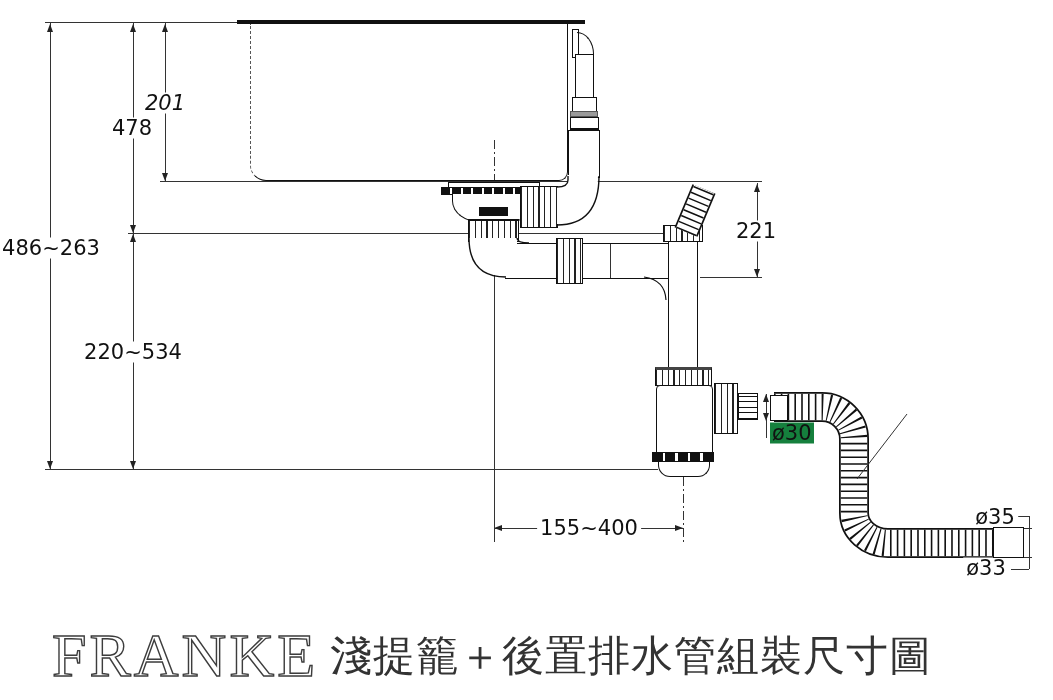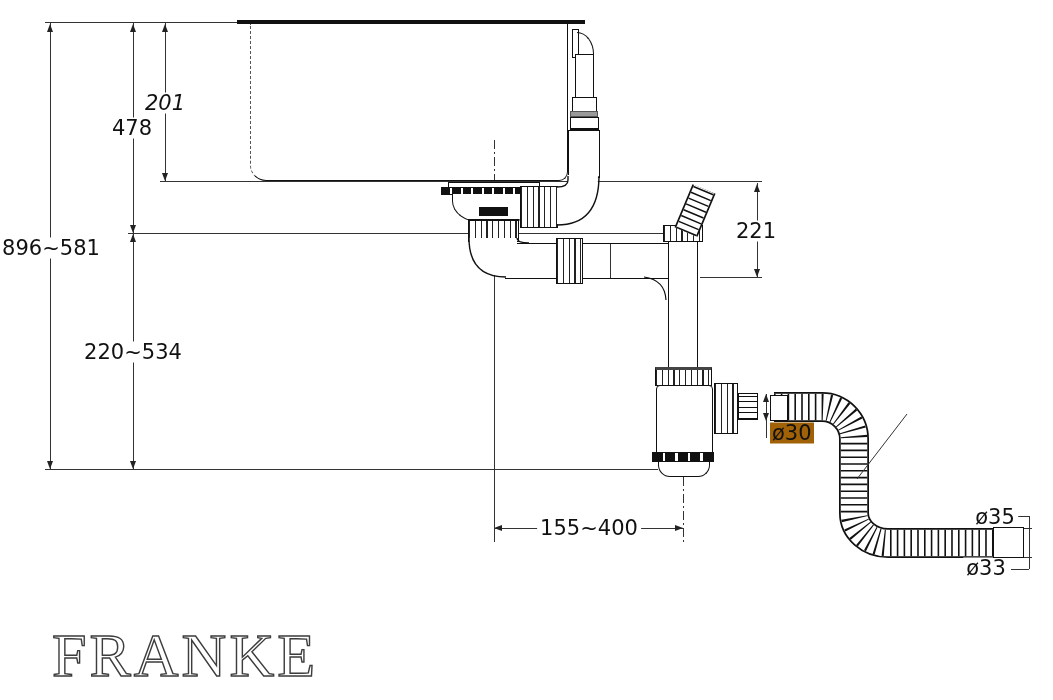--- a/index.html
+++ b/index.html
@@ -6,21 +6,21 @@
   #canvas{position:relative;width:1053px;height:700px;background:#fff;overflow:hidden;
           font-family:"DejaVu Sans","Liberation Sans",sans-serif;color:#111;}
   #canvas *{position:absolute;box-sizing:border-box;}
   .ln{background:#333;}                    
   .thk{background:#111;}                   
   .clv{width:1px;background:repeating-linear-gradient(to bottom,#333 0 9px,transparent 9px 12px,#333 12px 14px,transparent 14px 17px);}
   .clh{height:1px;background:repeating-linear-gradient(to right,#333 0 9px,transparent 9px 12px,#333 12px 14px,transparent 14px 17px);}
   .comp{background:#fff;border:1.3px solid #111;}
   .nut{background-color:#fff;background-image:repeating-linear-gradient(90deg,#222 0 1.2px,rgba(0,0,0,0) 1.2px 5.8px);border:1.3px solid #111;}
   .dim{font-size:21px;background:#fff;padding:0 3px;transform:translate(-50%,-50%);white-space:nowrap;line-height:1;}
-  .dim-l{font-size:21px;background:#a16207;padding:0 2px;transform:translateY(-50%);white-space:nowrap;line-height:1;}
+  .dim-l{font-size:21px;background:#15803d;padding:0 2px;transform:translateY(-50%);white-space:nowrap;line-height:1;}
   .arr{width:0;height:0;border:solid transparent;}
   .au{border-width:0 3px 8px 3px;border-bottom-color:#222;}
   .ad{border-width:8px 3px 0 3px;border-top-color:#222;}
   .al{border-width:3px 8px 3px 0;border-right-color:#222;}
   .ar{border-width:3px 0 3px 8px;border-left-color:#222;}
   .note{font-size:12.5px;line-height:1.38;color:#222;white-space:nowrap;}
   .brand{font-family:"Liberation Serif","DejaVu Serif",serif;font-size:62px;letter-spacing:3px;
          color:#fff;-webkit-text-stroke:1.4px #3d3d3d;text-shadow:0 0 1px #888;line-height:1;}
   .cjk{font-size:42px;font-weight:300;color:#333;line-height:1.15;letter-spacing:1px;}
   svg{left:0;top:0;pointer-events:none;}
@@ -138,24 +138,25 @@
     </g>
 
     <line x1="857" y1="479" x2="907" y2="414" stroke="#333" stroke-width="1"></line>
   </svg>
 
   <div class="comp" style="left:770px;top:395px;width:18px;height:26px;z-index:4;"></div>
   <div class="comp" style="left:993px;top:527px;width:31px;height:31px;z-index:4;"></div>
 
   <div class="dim" style="left:165px;top:103px;font-style:italic;">201</div>
   <div class="dim" style="left:132px;top:128px;">478</div>
-  <div class="dim" style="left:51px;top:248px;">896~581</div>
+  <div class="dim" style="left:51px;top:248px;">486~263</div>
   <div class="dim" style="left:133px;top:352px;">220~534</div>
   <div class="dim" style="left:756px;top:231px;">221</div>
   <div class="dim" style="left:589px;top:528px;">155~400</div>
   <div class="dim-l" style="left:770px;top:433px;">ø30</div>
   <div class="dim" style="left:995px;top:517px;">ø35</div>
   <div class="dim" style="left:986px;top:568px;">ø33</div>
 
 
   <div class="brand" style="left:52px;top:624px;">FRANKE</div>
+  <div class="cjk" style="left:330px;top:632px;">淺提籠＋後置排水管組裝尺寸圖</div>
 
 </div>
 
 </body></html>

